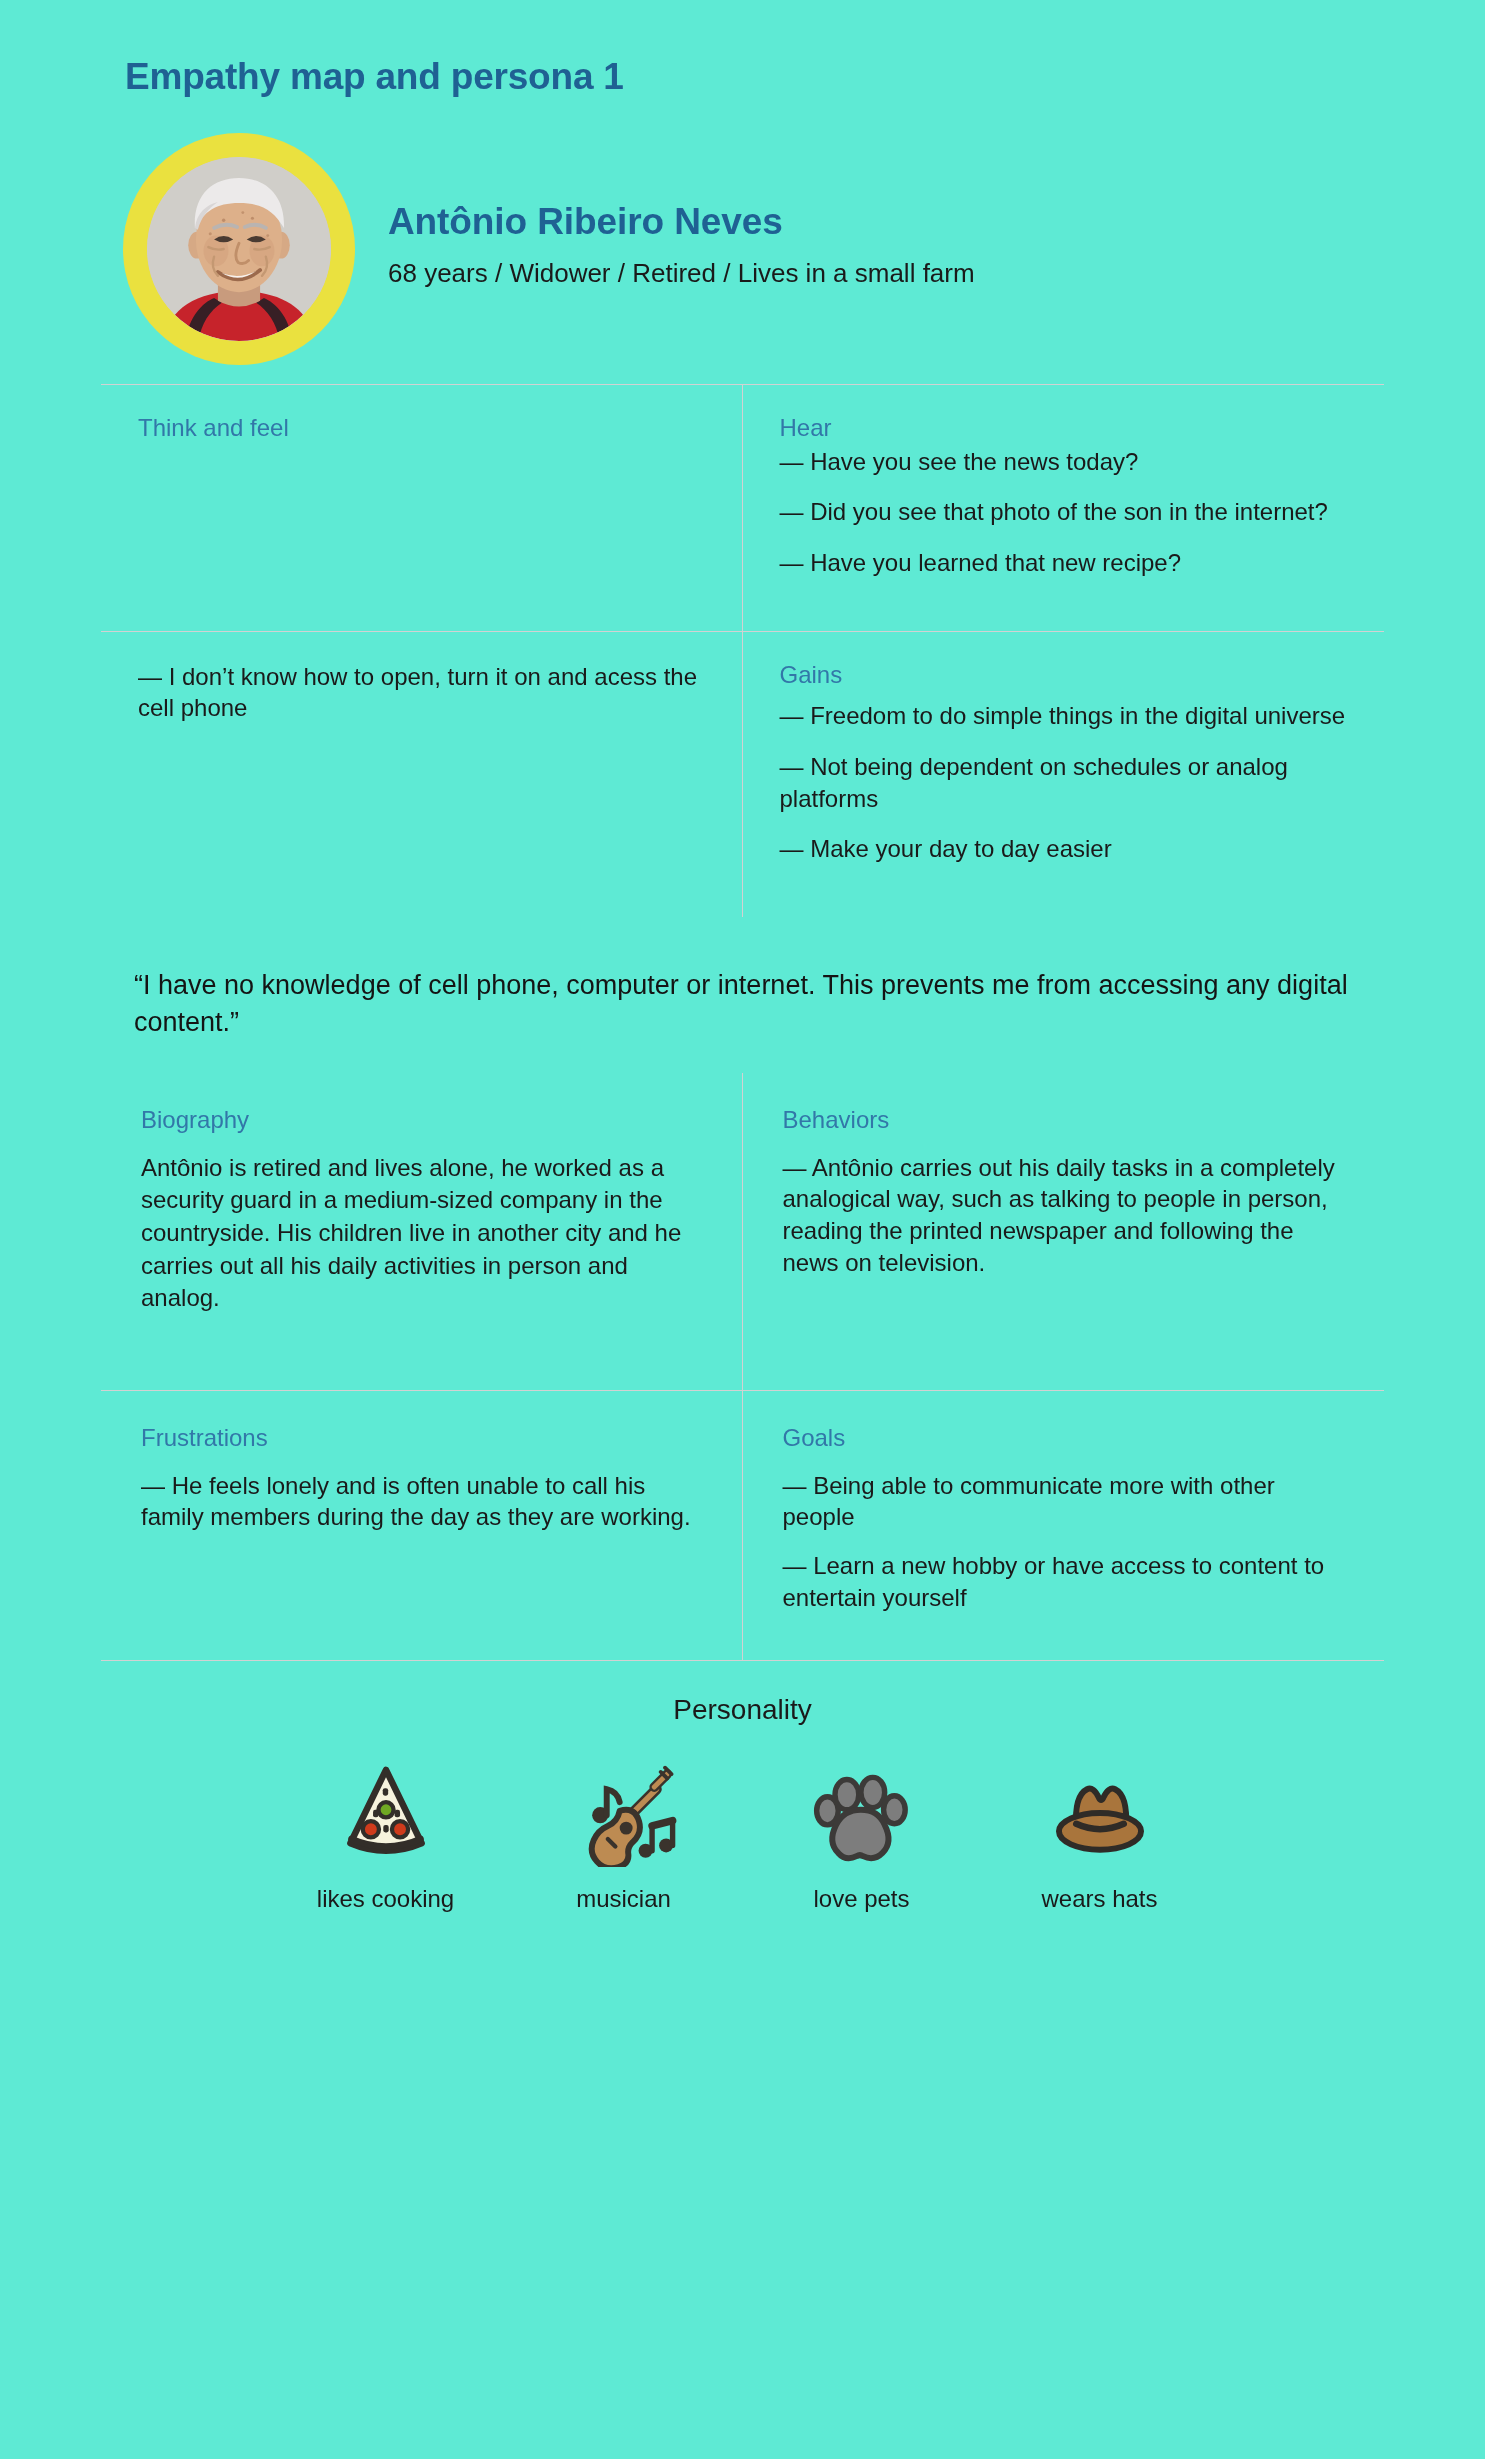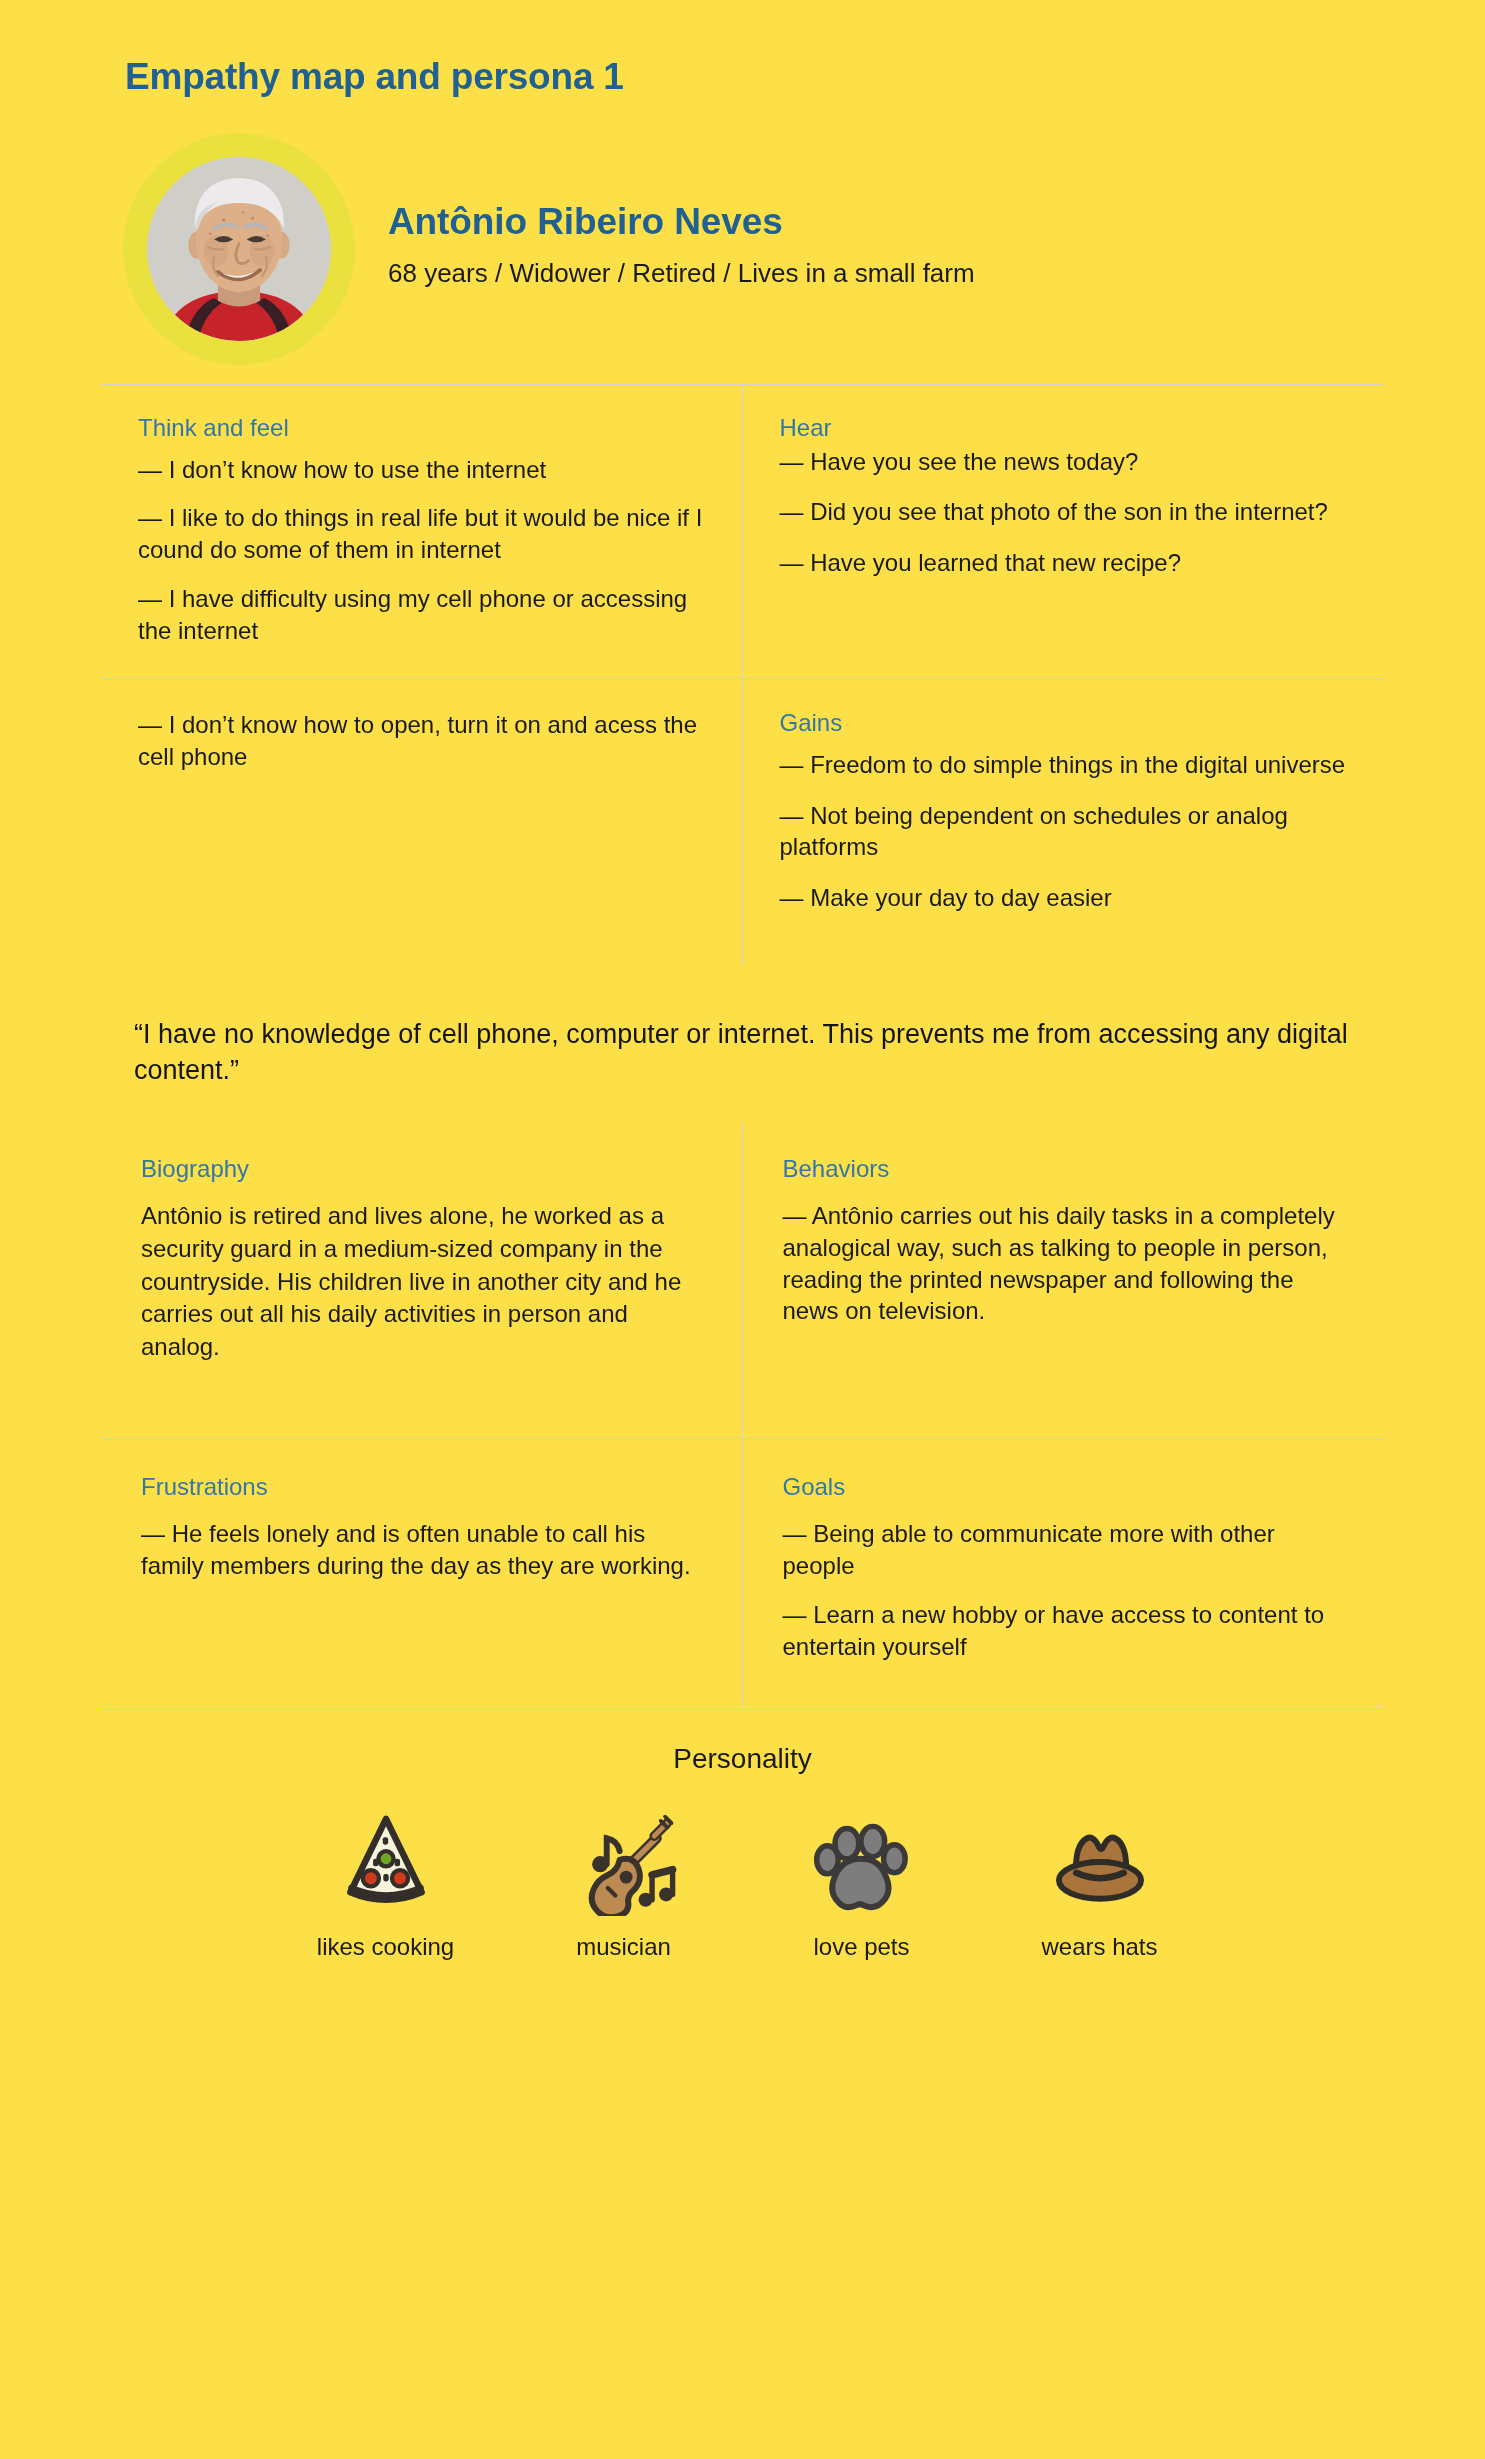--- a/index.html
+++ b/index.html
@@ -13,21 +13,21 @@
   body {
     font-family: "Liberation Sans", sans-serif;
     color: #1a1a1a;
     -webkit-font-smoothing: antialiased;
   }
 
   .page {
     position: relative;
     width: 1485px;
     min-height: 2459px;
-    background: #fde047;
+    background: #5eead4;
     padding: 0;
   }
 
   
   .page-title {
     color: #1f6193;
     font-size: 37px;
     font-weight: bold;
     letter-spacing: -0.2px;
     padding: 56px 0 0 125px;
@@ -246,25 +246,20 @@
     <div class="persona-text">
       <div class="persona-name">Antônio Ribeiro Neves</div>
       <div class="persona-meta">68 years / Widower / Retired / Lives in a small farm</div>
     </div>
   </div>
 
   <div class="grid empathy-grid">
     <div class="grid-row">
       <div class="cell left q-think">
         <div class="cell-title">Think and feel</div>
-        <ul class="bullet-list">
-          <li>— I don’t know how to use the internet</li>
-          <li>— I like to do things in real life but it would be nice if I cound do some of them in internet</li>
-          <li>— I have difficulty using my cell phone or accessing the internet</li>
-        </ul>
       </div>
       <div class="cell q-hear">
         <div class="cell-title tight">Hear</div>
         <ul class="bullet-list">
           <li>— Have you see the news today?</li>
           <li>— Did you see that photo of the son in the internet?</li>
           <li>— Have you learned that new recipe?</li>
         </ul>
       </div>
     </div>

